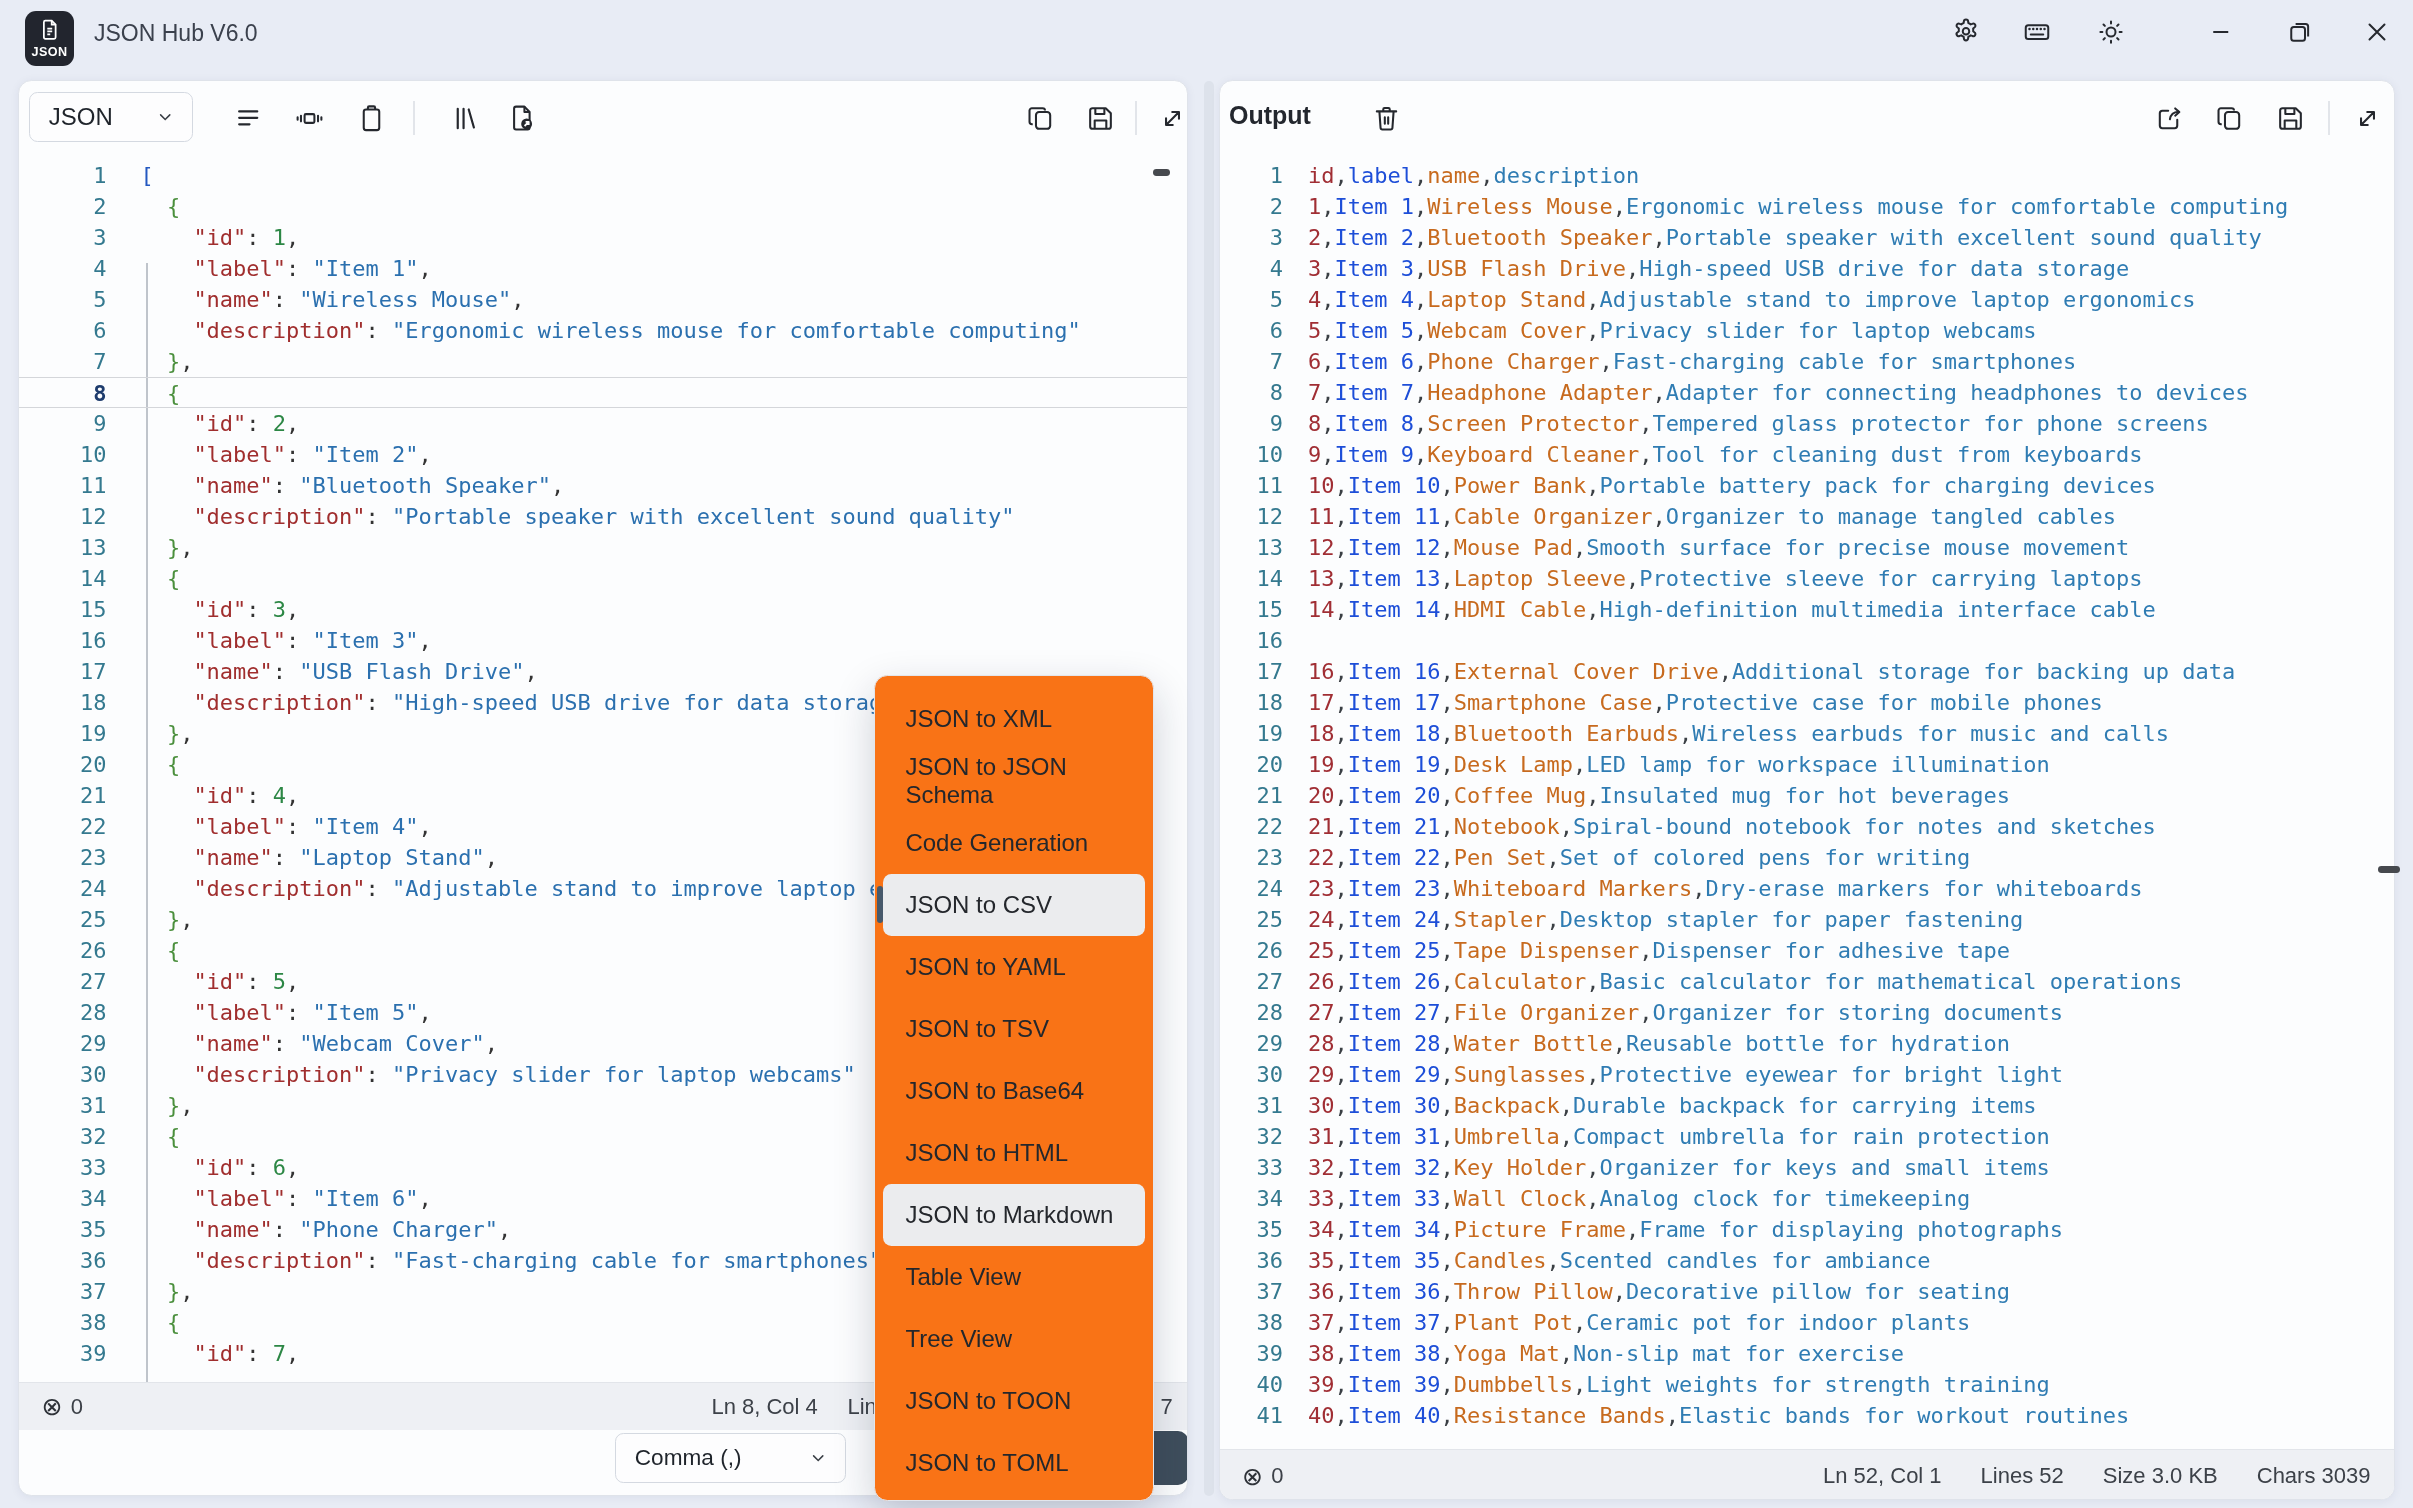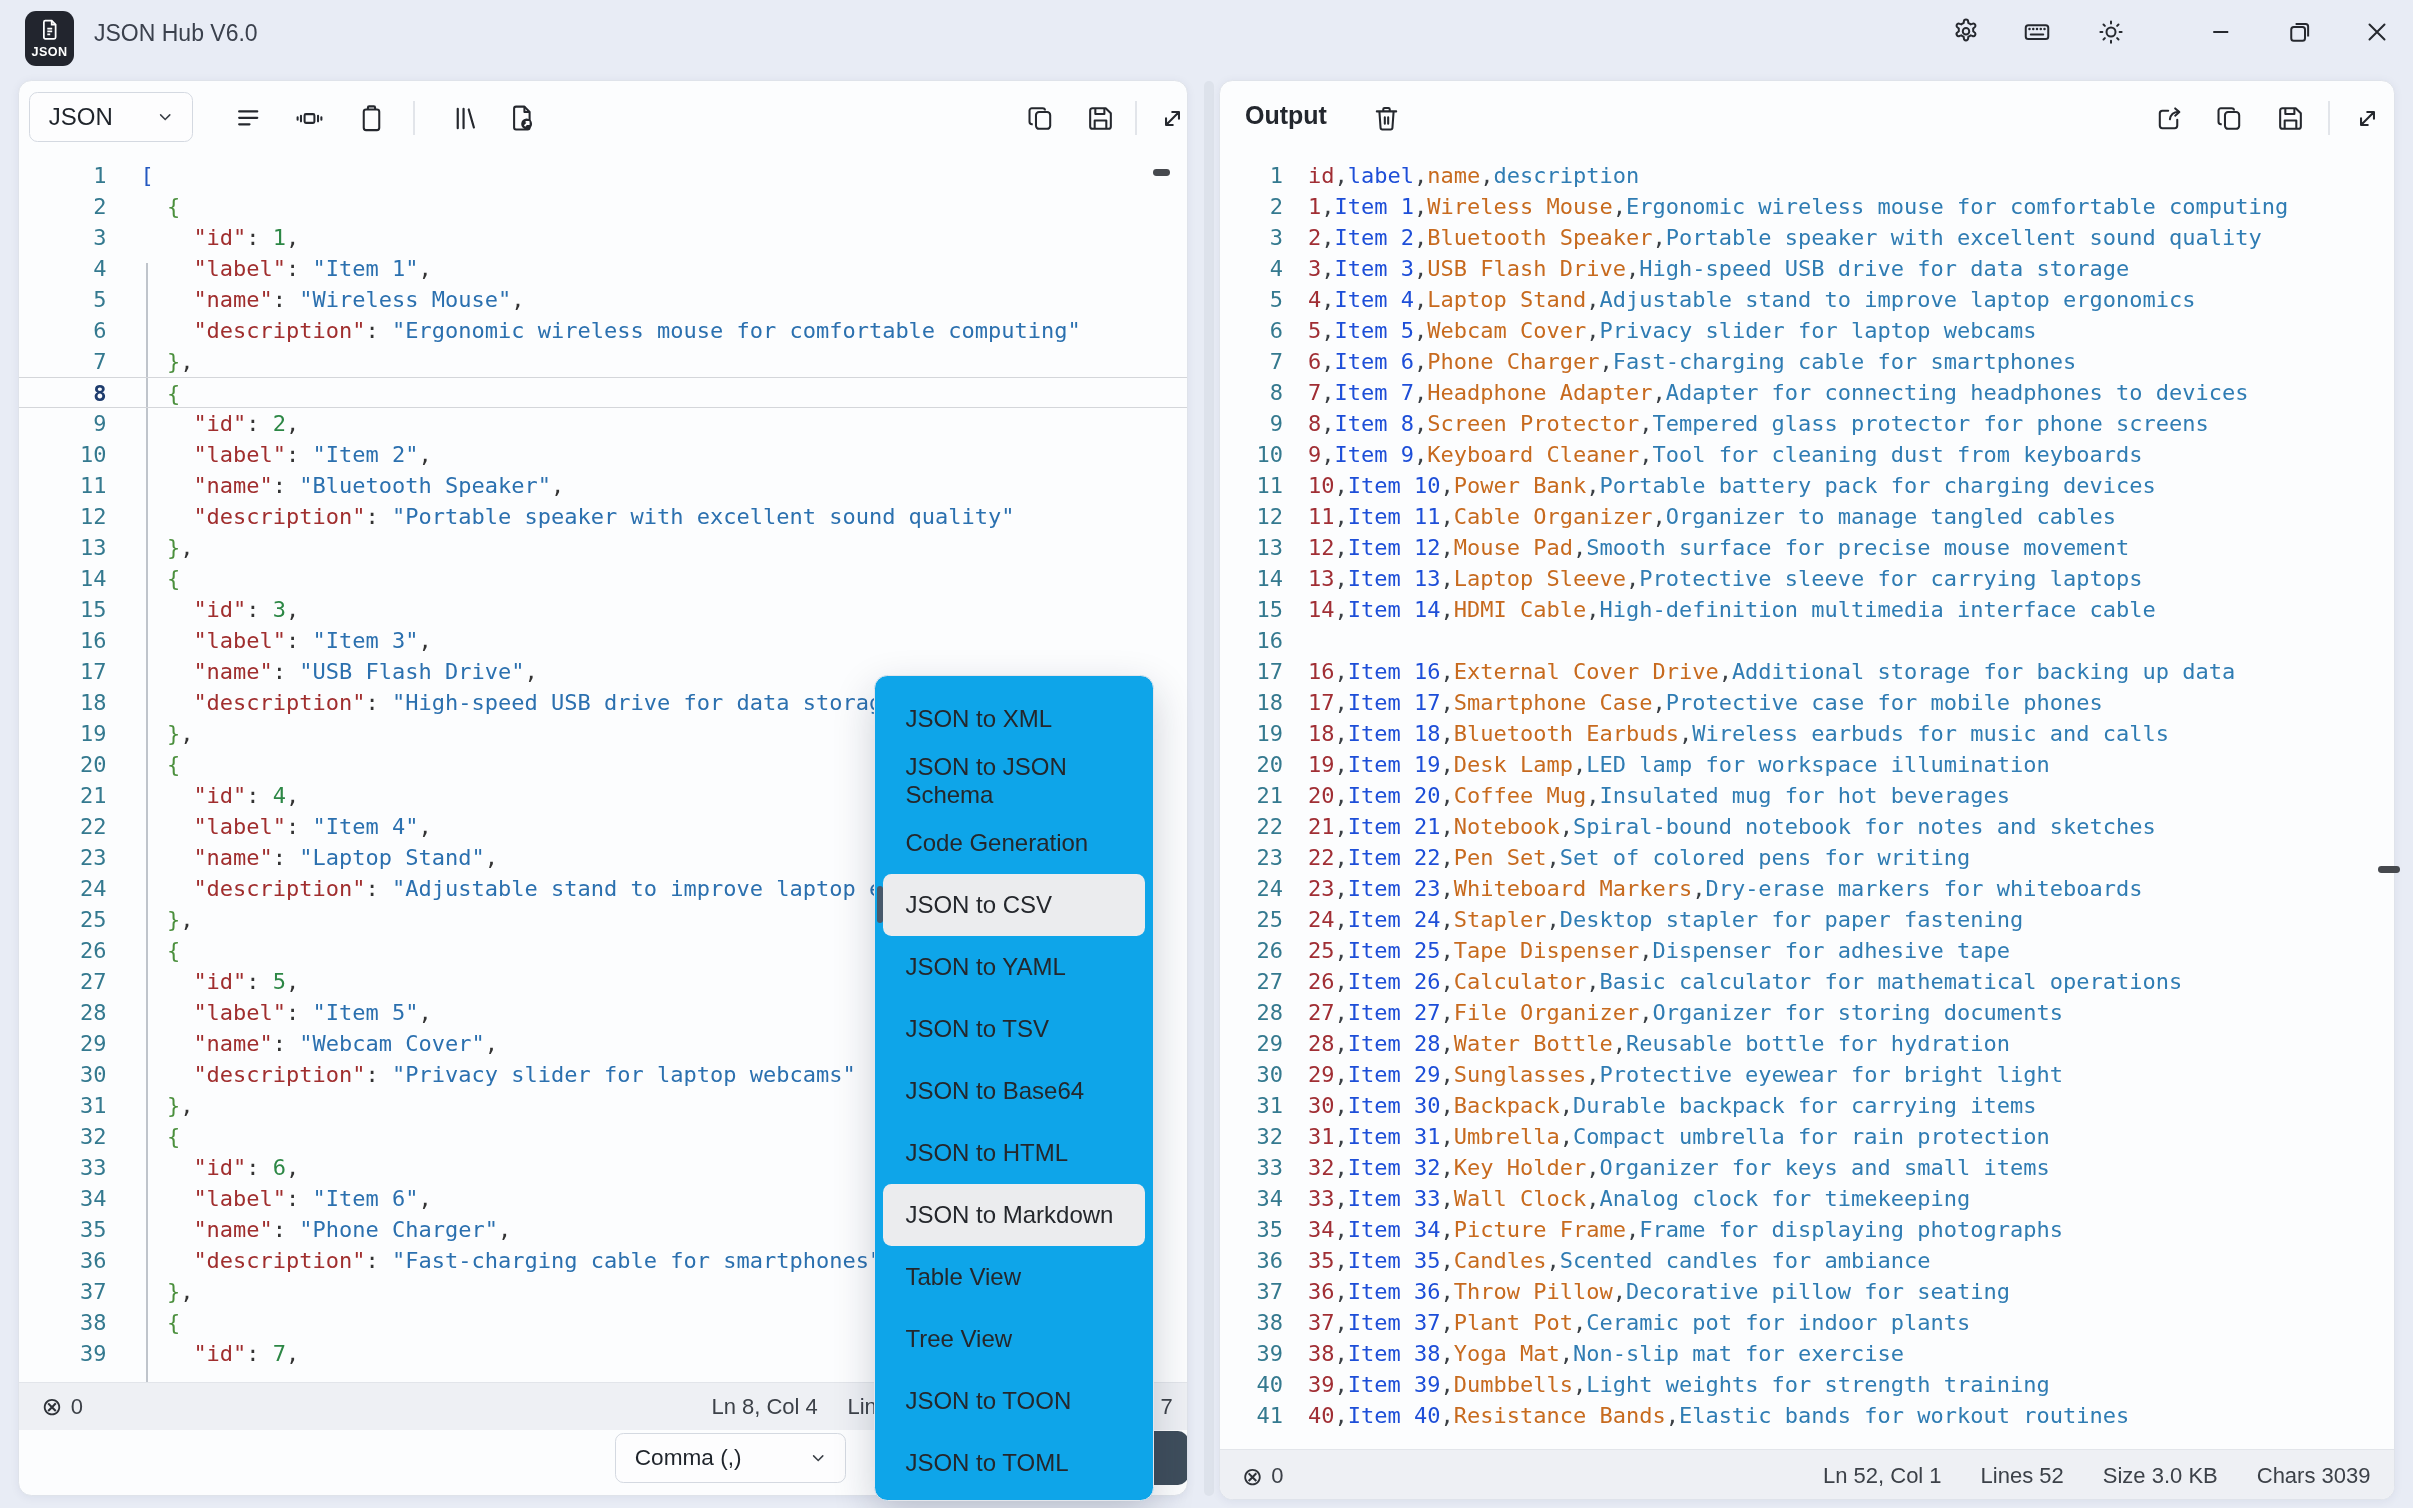--- a/index.html
+++ b/index.html
@@ -100,26 +100,26 @@
 
   
   #delimiter-select { left:596px; top:1352px; width:231px; height:50px; font-size:22.6px; }
   .convert-btn {
     position:absolute; left:1068px; top:1350px; width:101px; height:54px;
     background:#3f4e5c; border-radius:10px; color:#fff; display:flex;
     align-items:center; justify-content:center; font-size:22px; z-index:5;
   }
 
   
-  .output-title { position:absolute; left:25px; top:20px; font-size:25px; font-weight:bold; color:#23272e; }
+  .output-title { position:absolute; left:9px; top:20px; font-size:25px; font-weight:bold; color:#23272e; }
 
   
   .menu {
     position:absolute; left:874px; top:675px; width:280px; height:826px;
-    background:#0ea5e9; border:0.8px solid #e3e6ec; border-radius:13.4px;
+    background:#f97316; border:0.8px solid #e3e6ec; border-radius:13.4px;
     box-shadow:0 15px 42px rgba(20,30,60,.20); z-index:50; padding-top:11.7px;
     overflow:hidden;
   }
   .menu-item {
     position:relative; height:62px; margin:0 8.4px; display:flex; align-items:center;
     padding-left:22px; font-size:24px; color:#24272c; border-radius:8.4px;
   }
   .menu-item.active, .menu-item.hover { background:#ebecee; }
   .menu-indicator {
     position:absolute; left:-6.7px; top:12.6px; width:6.7px; height:37px;

